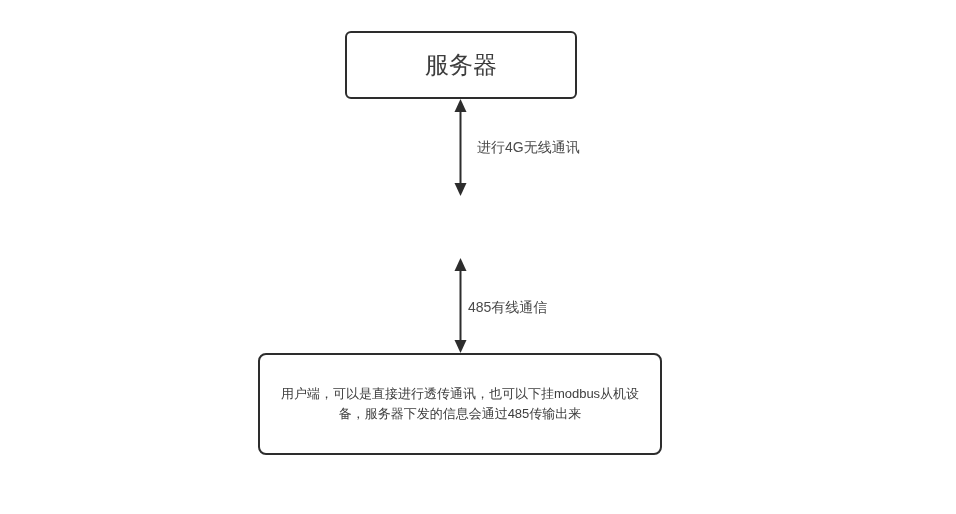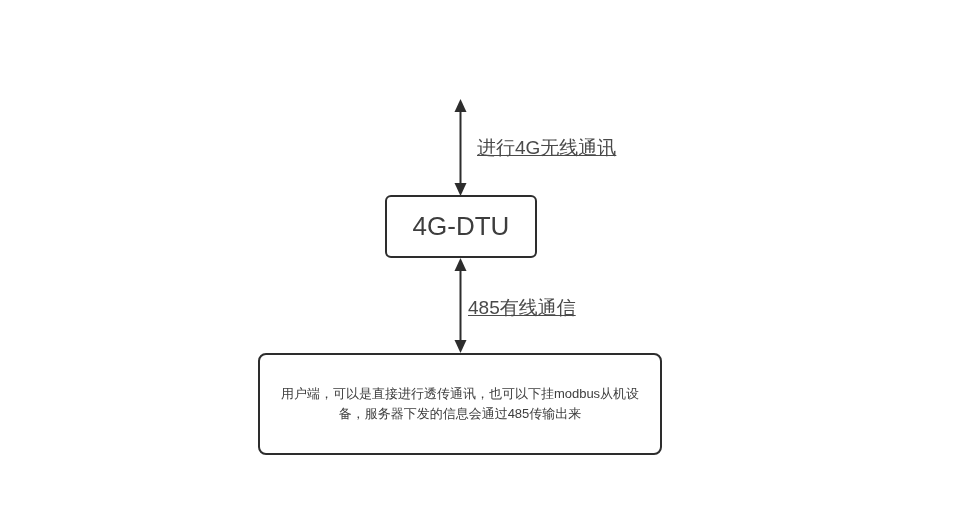--- a/index.html
+++ b/index.html
@@ -30,43 +30,43 @@
     left:258px;top:353px;width:404px;height:102px;border-radius:8px;
     font-size:13px;line-height:20px;padding:0 16px;
   }
   .arrow{position:absolute;left:450px;}
   .arrow line{stroke:var(--stroke);stroke-width:2;}
   .arrow polygon{fill:var(--stroke);}
   .arrow-1{top:99px;}
   .arrow-2{top:258px;}
   .edge-label{
     position:absolute;
-    font-size:19px;color:var(--edge-text);
-    white-space:nowrap;line-height:15px;text-decoration:underline;
+    font-size:14px;color:var(--edge-text);
+    white-space:nowrap;line-height:15px;
   }
   .edge-label-1{left:477px;top:140px;}
   .edge-label-2{left:468px;top:300px;}
 </style>
 </head>
 <body>
 
 <div class="canvas">
 
+  <div class="node node-server">
+    <span>服务器</span>
+  </div>
 
   <svg class="arrow arrow-1" width="21" height="97" viewBox="0 0 21 97" aria-hidden="true">
     <line x1="10.5" y1="7" x2="10.5" y2="90"></line>
     <polygon points="10.5,0 4.5,13 16.5,13"></polygon>
     <polygon points="10.5,97 4.5,84 16.5,84"></polygon>
   </svg>
 
   <div class="edge-label edge-label-1">进行4G无线通讯</div>
 
-  <div class="node node-dtu">
-    <span>4G-DTU</span>
-  </div>
 
   <svg class="arrow arrow-2" width="21" height="95" viewBox="0 0 21 95" aria-hidden="true">
     <line x1="10.5" y1="7" x2="10.5" y2="88"></line>
     <polygon points="10.5,0 4.5,13 16.5,13"></polygon>
     <polygon points="10.5,95 4.5,82 16.5,82"></polygon>
   </svg>
 
   <div class="edge-label edge-label-2">485有线通信</div>
 
   <div class="node node-client">

